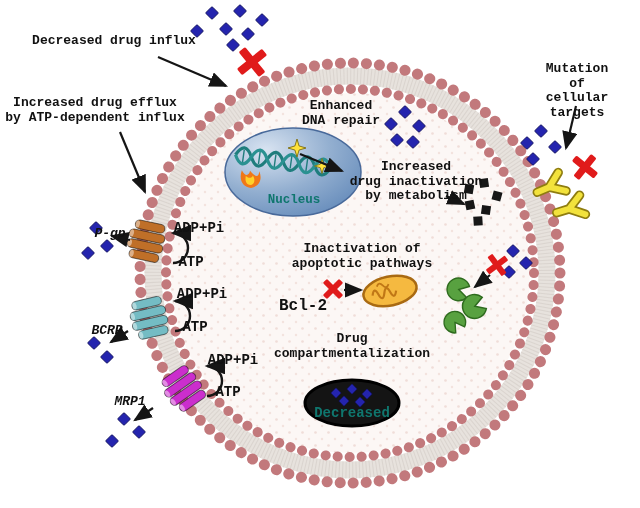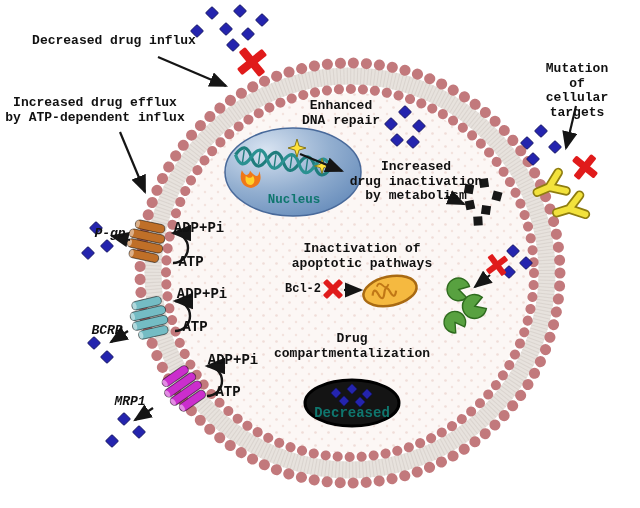--- a/index.html
+++ b/index.html
@@ -207,21 +207,21 @@
 drug inactivation
 by metabolism</div>
 <div class="lbl" style="left:362px;top:257px">Inactivation of
 apoptotic pathways</div>
 <div class="lbl" style="left:352px;top:347px">Drug
 compartmentalization</div>
 
 <div class="lbl white nuc" style="left:294px;top:200px">Nucleus</div>
 <div class="lbl white sm" style="left:352px;top:414px">Decreased</div>
 
-<div class="lbl" style="left:303px;top:290px;font-size:12px">Bcl-2</div>
+<div class="lbl" style="left:303px;top:306px;font-size:16px">Bcl-2</div>
 
 <div class="lbl ital" style="left:110px;top:216px">P-gp</div>
 <div class="lbl ital" style="left:107px;top:313px">BCRP</div>
 <div class="lbl ital" style="left:130px;top:384px">MRP1</div>
 
 <div class="lbl sm" style="left:199px;top:229px">ADP+Pi</div>
 <div class="lbl sm" style="left:191px;top:263px">ATP</div>
 <div class="lbl sm" style="left:202px;top:295px">ADP+Pi</div>
 <div class="lbl sm" style="left:195px;top:328px">ATP</div>
 <div class="lbl sm" style="left:233px;top:361px">ADP+Pi</div>

